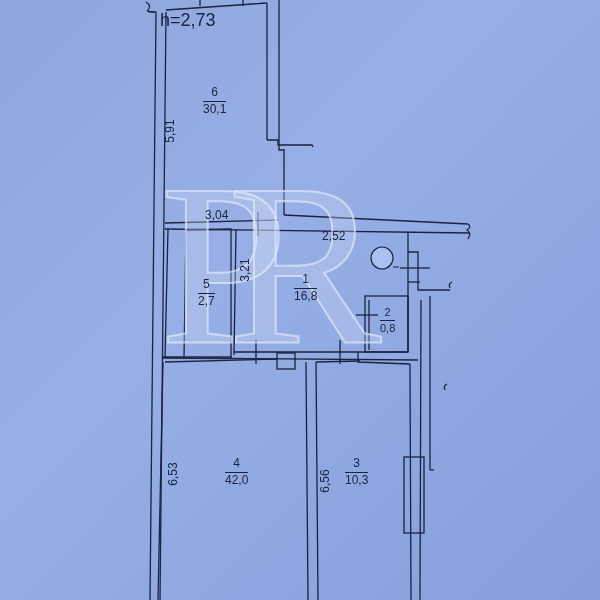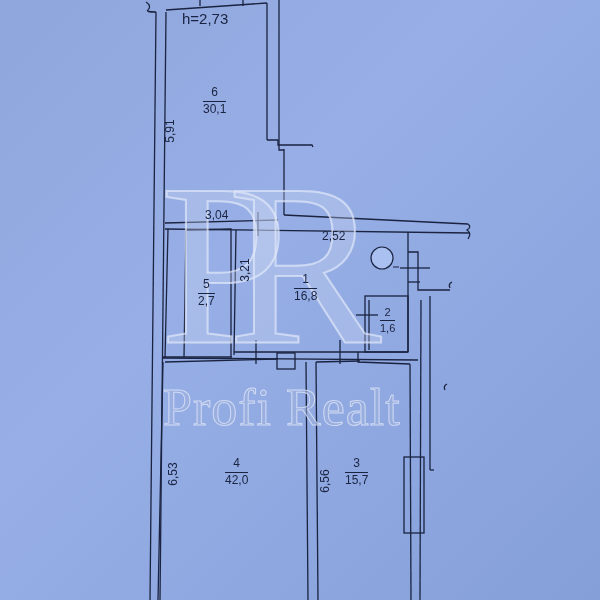--- a/index.html
+++ b/index.html
@@ -94,47 +94,46 @@
     <path d="M430 470 l4 0"></path>
     <path d="M445 390 q-2 -4 2 -6"></path>
   </svg>
 
   <svg width="30" height="30" style="position:absolute;left:369px;top:245px">
     <circle cx="13" cy="13" r="11" fill="#a9c0f0" stroke="#1a2340" stroke-width="1.2"></circle>
     <line x1="24" y1="22" x2="40" y2="22" stroke="#1a2340" stroke-width="1"></line>
   </svg>
 
   <div class="wm-pr">PR</div>
-  <div class="wm-text">Profi Realt</div>
 
-  <div class="lbl" style="left:182px;top:11px;font-size:15px">h=2,73</div>
+  <div class="lbl" style="left:160px;top:11px;font-size:18px">h=2,73</div>
 
   <div class="room-label" style="left:203px;top:86px">
     <span class="num">6</span>
     <span class="area">30,1</span>
   </div>
   <div class="room-label" style="left:198px;top:278px">
     <span class="num">5</span>
     <span class="area">2,7</span>
   </div>
   <div class="room-label" style="left:294px;top:273px">
     <span class="num">1</span>
     <span class="area">16,8</span>
   </div>
   <div class="room-label" style="left:380px;top:306px;font-size:11px">
     <span class="num">2</span>
-    <span class="area">1,6</span>
+    <span class="area">0,8</span>
   </div>
   <div class="room-label" style="left:225px;top:457px">
     <span class="num">4</span>
     <span class="area">42,0</span>
   </div>
   <div class="room-label" style="left:345px;top:457px">
     <span class="num">3</span>
-    <span class="area">15,7</span>
+    <span class="area">10,3</span>
   </div>
 
   <div class="lbl vert" style="left:158px;top:125px">5,91</div>
   <div class="lbl" style="left:205px;top:209px">3,04</div>
   <div class="lbl" style="left:322px;top:230px">2,52</div>
   <div class="lbl vert" style="left:233px;top:264px">3,21</div>
   <div class="lbl vert" style="left:161px;top:468px">6,53</div>
   <div class="lbl vert" style="left:313px;top:475px">6,56</div>
 </div>
 

